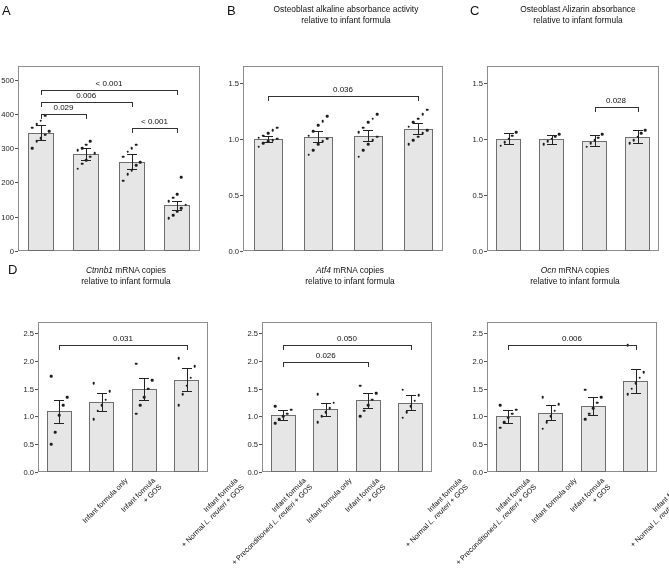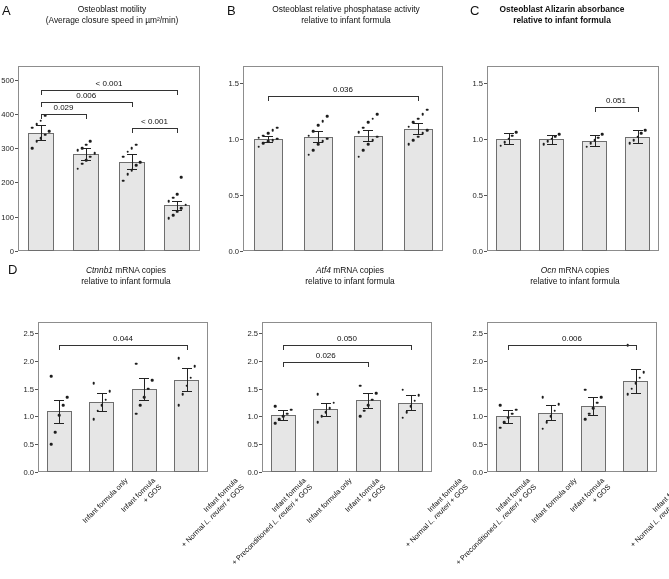--- a/index.html
+++ b/index.html
@@ -47,22 +47,20 @@
     transform-origin:right top;transform:rotate(-45deg);
     text-align:right;
   }
   .xlab .ital{font-style:italic;}
 </style>
 </head>
 <body>
 
 <div id="figure" class="fig" style="left:0;top:0;width:669px;height:579px;">
     <div class="panel-letter" style="left:2px;top:3px;">A</div>
-    <div class="panel-title" style="left:22px;top:4px;width:180px;">Osteoblast motility
-(Average closure speed in µm²/min)</div>
     <div class="plot" style="left:18px;top:66px;width:182px;height:185px;"></div>
     <div class="ytick" style="left:-2px;top:251px;width:16px;">0</div>
     <div class="ytickmark" style="left:15px;top:251px;"></div>
     <div class="ytick" style="left:-2px;top:216.74074074074073px;width:16px;">100</div>
     <div class="ytickmark" style="left:15px;top:216.74074074074073px;"></div>
     <div class="ytick" style="left:-2px;top:182.48148148148147px;width:16px;">200</div>
     <div class="ytickmark" style="left:15px;top:182.48148148148147px;"></div>
     <div class="ytick" style="left:-2px;top:148.22222222222223px;width:16px;">300</div>
     <div class="ytickmark" style="left:15px;top:148.22222222222223px;"></div>
     <div class="ytick" style="left:-2px;top:113.96296296296296px;width:16px;">400</div>
@@ -131,21 +129,21 @@
     <div class="siglabel" style="left:86.25px;top:90.97222222222223px;">0.006</div>
     <div class="sigline" style="left:40.75px;top:113.96296296296296px;width:45.5px;"></div>
     <div class="sigtick" style="left:40.75px;top:113.96296296296296px;height:5px;"></div>
     <div class="sigtick" style="left:86.25px;top:113.96296296296296px;height:5px;"></div>
     <div class="siglabel" style="left:63.5px;top:102.96296296296296px;">0.029</div>
     <div class="sigline" style="left:131.75px;top:128.35185185185185px;width:45.5px;"></div>
     <div class="sigtick" style="left:131.75px;top:128.35185185185185px;height:5px;"></div>
     <div class="sigtick" style="left:177.25px;top:128.35185185185185px;height:5px;"></div>
     <div class="siglabel" style="left:154.5px;top:117.35185185185185px;">&lt; 0.001</div>
     <div class="panel-letter" style="left:227px;top:3px;">B</div>
-    <div class="panel-title" style="left:248px;top:4px;width:196px;">Osteoblast relative phosphatase activity
+    <div class="panel-title" style="left:248px;top:4px;width:196px;">Osteoblast alkaline absorbance activity
 relative to infant formula</div>
     <div class="plot" style="left:243px;top:66px;width:200px;height:185px;"></div>
     <div class="ytick" style="left:219px;top:251px;width:20px;">0.0</div>
     <div class="ytickmark" style="left:240px;top:251px;"></div>
     <div class="ytick" style="left:219px;top:194.93939393939394px;width:20px;">0.5</div>
     <div class="ytickmark" style="left:240px;top:194.93939393939394px;"></div>
     <div class="ytick" style="left:219px;top:138.87878787878788px;width:20px;">1.0</div>
     <div class="ytickmark" style="left:240px;top:138.87878787878788px;"></div>
     <div class="ytick" style="left:219px;top:82.81818181818181px;width:20px;">1.5</div>
     <div class="ytickmark" style="left:240px;top:82.81818181818181px;"></div>
@@ -203,21 +201,21 @@
     <div class="pt" style="left:422.64px;top:114.21212121212122px;"></div>
     <div class="pt" style="left:427.28px;top:109.72727272727272px;"></div>
     <div class="errbar" style="left:418px;top:123.18181818181816px;height:11.212121212121218px;"></div>
     <div class="errcap" style="left:413px;top:123.18181818181816px;width:10px;"></div>
     <div class="errcap" style="left:413px;top:134.39393939393938px;width:10px;"></div>
     <div class="sigline" style="left:268px;top:96.27272727272728px;width:150px;"></div>
     <div class="sigtick" style="left:268px;top:96.27272727272728px;height:5px;"></div>
     <div class="sigtick" style="left:418px;top:96.27272727272728px;height:5px;"></div>
     <div class="siglabel" style="left:343px;top:85.27272727272728px;">0.036</div>
     <div class="panel-letter" style="left:470px;top:3px;">C</div>
-    <div class="panel-title" style="left:476px;top:4px;width:172px;font-weight:bold;">Osteoblast  Alizarin absorbance
+    <div class="panel-title" style="left:492px;top:4px;width:172px;">Osteoblast  Alizarin absorbance
 relative to infant formula</div>
     <div class="plot" style="left:487px;top:66px;width:172px;height:185px;"></div>
     <div class="ytick" style="left:463px;top:251px;width:20px;">0.0</div>
     <div class="ytickmark" style="left:484px;top:251px;"></div>
     <div class="ytick" style="left:463px;top:194.93939393939394px;width:20px;">0.5</div>
     <div class="ytickmark" style="left:484px;top:194.93939393939394px;"></div>
     <div class="ytick" style="left:463px;top:138.87878787878788px;width:20px;">1.0</div>
     <div class="ytickmark" style="left:484px;top:138.87878787878788px;"></div>
     <div class="ytick" style="left:463px;top:82.81818181818181px;width:20px;">1.5</div>
     <div class="ytickmark" style="left:484px;top:82.81818181818181px;"></div>
@@ -253,21 +251,21 @@
     <div class="pt" style="left:633.5096px;top:140px;"></div>
     <div class="pt" style="left:637.5px;top:136.63636363636363px;"></div>
     <div class="pt" style="left:641.4904px;top:133.27272727272725px;"></div>
     <div class="pt" style="left:645.4808px;top:129.90909090909088px;"></div>
     <div class="errbar" style="left:637.5px;top:129.90909090909088px;height:13.454545454545496px;"></div>
     <div class="errcap" style="left:632.5px;top:129.90909090909088px;width:10px;"></div>
     <div class="errcap" style="left:632.5px;top:143.36363636363637px;width:10px;"></div>
     <div class="sigline" style="left:594.5px;top:107.48484848484847px;width:43px;"></div>
     <div class="sigtick" style="left:594.5px;top:107.48484848484847px;height:5px;"></div>
     <div class="sigtick" style="left:637.5px;top:107.48484848484847px;height:5px;"></div>
-    <div class="siglabel" style="left:616px;top:96.48484848484847px;">0.051</div>
+    <div class="siglabel" style="left:616px;top:96.48484848484847px;">0.028</div>
     <div class="panel-letter" style="left:8px;top:262px;">D</div>
     <div class="panel-title" style="left:42px;top:265px;width:168px;"><i>Ctnnb1</i> mRNA copies
 relative to infant formula</div>
     <div class="plot" style="left:38px;top:322px;width:170px;height:150px;"></div>
     <div class="ytick" style="left:14px;top:472px;width:20px;">0.0</div>
     <div class="ytickmark" style="left:35px;top:472px;"></div>
     <div class="ytick" style="left:14px;top:444.22222222222223px;width:20px;">0.5</div>
     <div class="ytickmark" style="left:35px;top:444.22222222222223px;"></div>
     <div class="ytick" style="left:14px;top:416.44444444444446px;width:20px;">1.0</div>
     <div class="ytickmark" style="left:35px;top:416.44444444444446px;"></div>
@@ -313,21 +311,21 @@
     <div class="pt" style="left:186.75px;top:385.8888888888889px;"></div>
     <div class="pt" style="left:190.694px;top:377.55555555555554px;"></div>
     <div class="pt" style="left:194.638px;top:366.44444444444446px;"></div>
     <div class="pt" style="left:178.862px;top:358.11111111111114px;"></div>
     <div class="errbar" style="left:186.75px;top:368.1111111111111px;height:23.33333333333337px;"></div>
     <div class="errcap" style="left:181.75px;top:368.1111111111111px;width:10px;"></div>
     <div class="errcap" style="left:181.75px;top:391.44444444444446px;width:10px;"></div>
     <div class="sigline" style="left:59.25px;top:345.33333333333337px;width:127.5px;"></div>
     <div class="sigtick" style="left:59.25px;top:345.33333333333337px;height:5px;"></div>
     <div class="sigtick" style="left:186.75px;top:345.33333333333337px;height:5px;"></div>
-    <div class="siglabel" style="left:123px;top:334.33333333333337px;">0.044</div>
+    <div class="siglabel" style="left:123px;top:334.33333333333337px;">0.031</div>
     <div class="xlab" style="left:63.25px;top:476px;">
       <div>Infant formula only</div>
     </div>
     <div class="xlab" style="left:105.75px;top:476px;">
       <div>Infant formula</div>
       <div>+ GOS</div>
     </div>
     <div class="xlab" style="left:148.25px;top:476px;">
       <div>Infant formula</div>
       <div>+ Normal <span class="ital">L. reuteri</span> + GOS</div>

